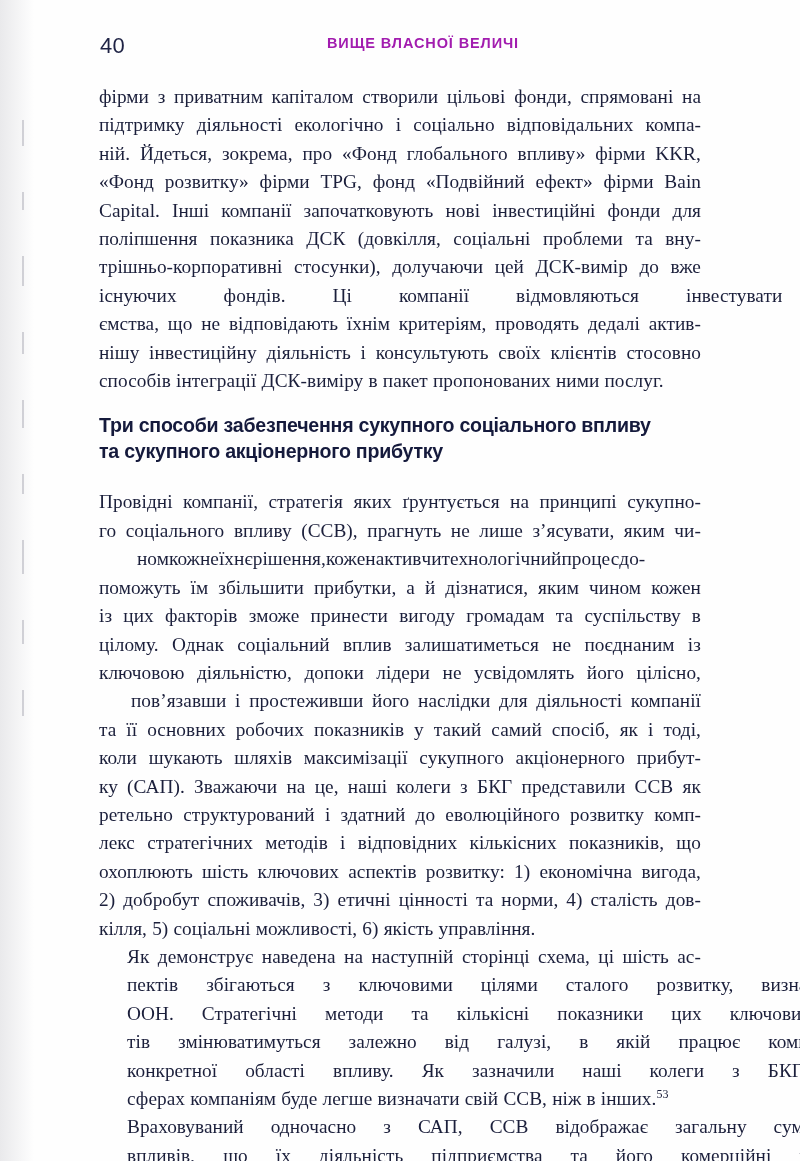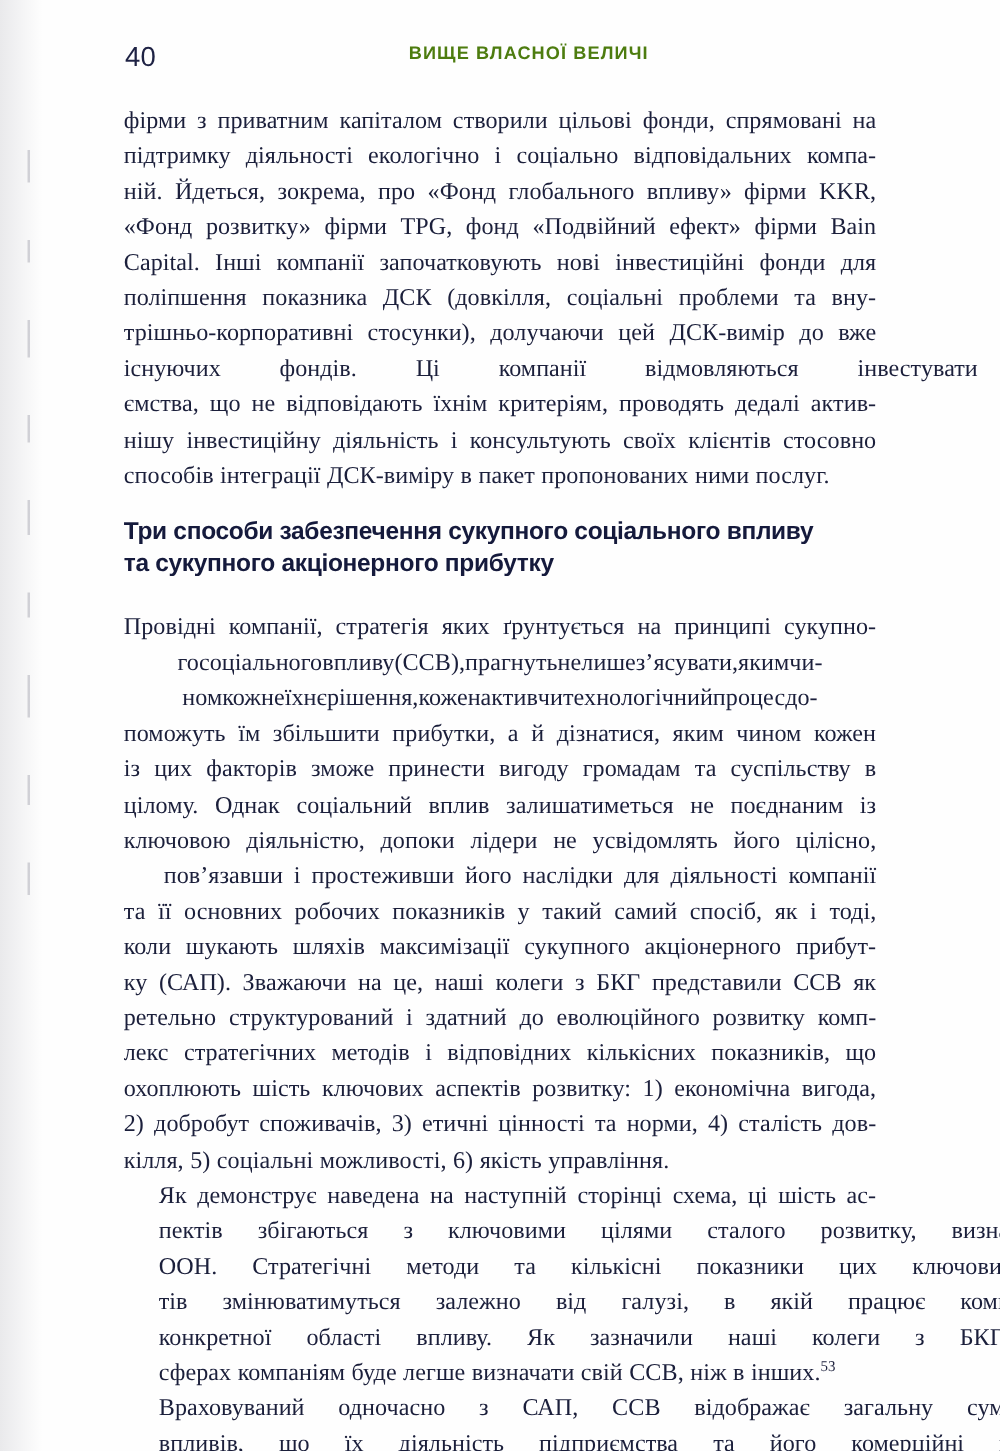--- a/index.html
+++ b/index.html
@@ -70,21 +70,21 @@
   .book-title {
     position: absolute;
     left: 0;
     right: 0;
     top: 2px;
     text-align: center;
     font-family: "Liberation Sans", "DejaVu Sans", sans-serif;
     font-weight: 700;
     font-size: 14.5px;
     letter-spacing: 0.9px;
-    color: #4d7c0f;
+    color: #a21caf;
     padding-left: 46px;
   }
 
   
   .text-block {
     position: absolute;
     left: 99px;
     top: 83px;
     width: 602px;
   }
@@ -170,22 +170,22 @@
       <span class="ln">способів інтеграції ДСК-виміру в пакет пропонованих ними послуг.</span>
     </p>
 
     <h2 class="section-heading">
       <span class="hl">Три способи забезпечення сукупного соціального впливу</span>
       <span class="hl">та сукупного акціонерного прибутку</span>
     </h2>
 
     <p class="body">
       <span class="ln j" style="display: flex; "><span>Провідні</span><span>компанії,</span><span>стратегія</span><span>яких</span><span>ґрунтується</span><span>на</span><span>принципі</span><span>сукупно-</span></span>
-      <span class="ln j" style="display: flex; justify-content: center;"><span>го</span><span>соціального</span><span>впливу</span><span>(ССВ),</span><span>прагнуть</span><span>не</span><span>лише</span><span>з’ясувати,</span><span>яким</span><span>чи-</span></span>
-      <span class="ln j" style="display: flex; justify-content: center;"><span>ном</span><span>кожне</span><span>їхнє</span><span>рішення,</span><span>кожен</span><span>актив</span><span>чи</span><span>технологічний</span><span>процес</span><span>до-</span></span>
+      <span class="ln j" style="display: flex; justify-content: space-between;"><span>го</span><span>соціального</span><span>впливу</span><span>(ССВ),</span><span>прагнуть</span><span>не</span><span>лише</span><span>з’ясувати,</span><span>яким</span><span>чи-</span></span>
+      <span class="ln j" style="display: flex; justify-content: flex-start; margin-left: 38px;"><span>ном</span><span>кожне</span><span>їхнє</span><span>рішення,</span><span>кожен</span><span>актив</span><span>чи</span><span>технологічний</span><span>процес</span><span>до-</span></span>
       <span class="ln j" style="display: flex; justify-content: space-between;"><span>поможуть</span><span>їм</span><span>збільшити</span><span>прибутки,</span><span>а</span><span>й</span><span>дізнатися,</span><span>яким</span><span>чином</span><span>кожен</span></span>
       <span class="ln j" style="display: flex; justify-content: space-between;"><span>із</span><span>цих</span><span>факторів</span><span>зможе</span><span>принести</span><span>вигоду</span><span>громадам</span><span>та</span><span>суспільству</span><span>в</span></span>
       <span class="ln j" style="display: flex; justify-content: space-between;"><span>цілому.</span><span>Однак</span><span>соціальний</span><span>вплив</span><span>залишатиметься</span><span>не</span><span>поєднаним</span><span>із</span></span>
       <span class="ln j" style="display: flex; justify-content: space-between;"><span>ключовою</span><span>діяльністю,</span><span>допоки</span><span>лідери</span><span>не</span><span>усвідомлять</span><span>його</span><span>цілісно,</span></span>
       <span class="ln j" style="display: flex; justify-content: space-between; margin-left: 32px;"><span>пов’язавши</span><span>і</span><span>простеживши</span><span>його</span><span>наслідки</span><span>для</span><span>діяльності</span><span>компанії</span></span>
       <span class="ln j" style="display: flex; justify-content: space-between;"><span>та</span><span>її</span><span>основних</span><span>робочих</span><span>показників</span><span>у</span><span>такий</span><span>самий</span><span>спосіб,</span><span>як</span><span>і</span><span>тоді,</span></span>
       <span class="ln j" style="display: flex; justify-content: space-between;"><span>коли</span><span>шукають</span><span>шляхів</span><span>максимізації</span><span>сукупного</span><span>акціонерного</span><span>прибут-</span></span>
       <span class="ln j" style="display: flex; justify-content: space-between;"><span>ку</span><span>(САП).</span><span>Зважаючи</span><span>на</span><span>це,</span><span>наші</span><span>колеги</span><span>з</span><span>БКГ</span><span>представили</span><span>ССВ</span><span>як</span></span>
       <span class="ln j" style="display: flex; justify-content: space-between;"><span>ретельно</span><span>структурований</span><span>і</span><span>здатний</span><span>до</span><span>еволюційного</span><span>розвитку</span><span>комп-</span></span>
       <span class="ln j" style="display: flex; justify-content: space-between;"><span>лекс</span><span>стратегічних</span><span>методів</span><span>і</span><span>відповідних</span><span>кількісних</span><span>показників,</span><span>що</span></span>

